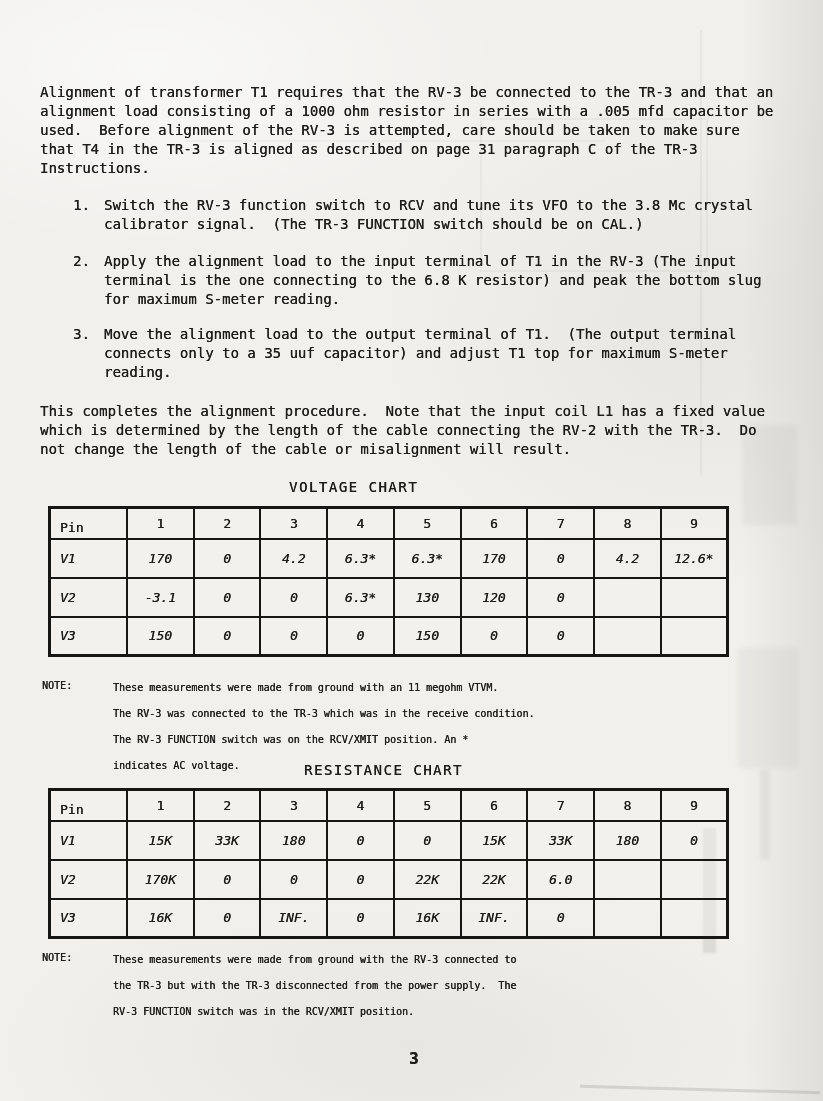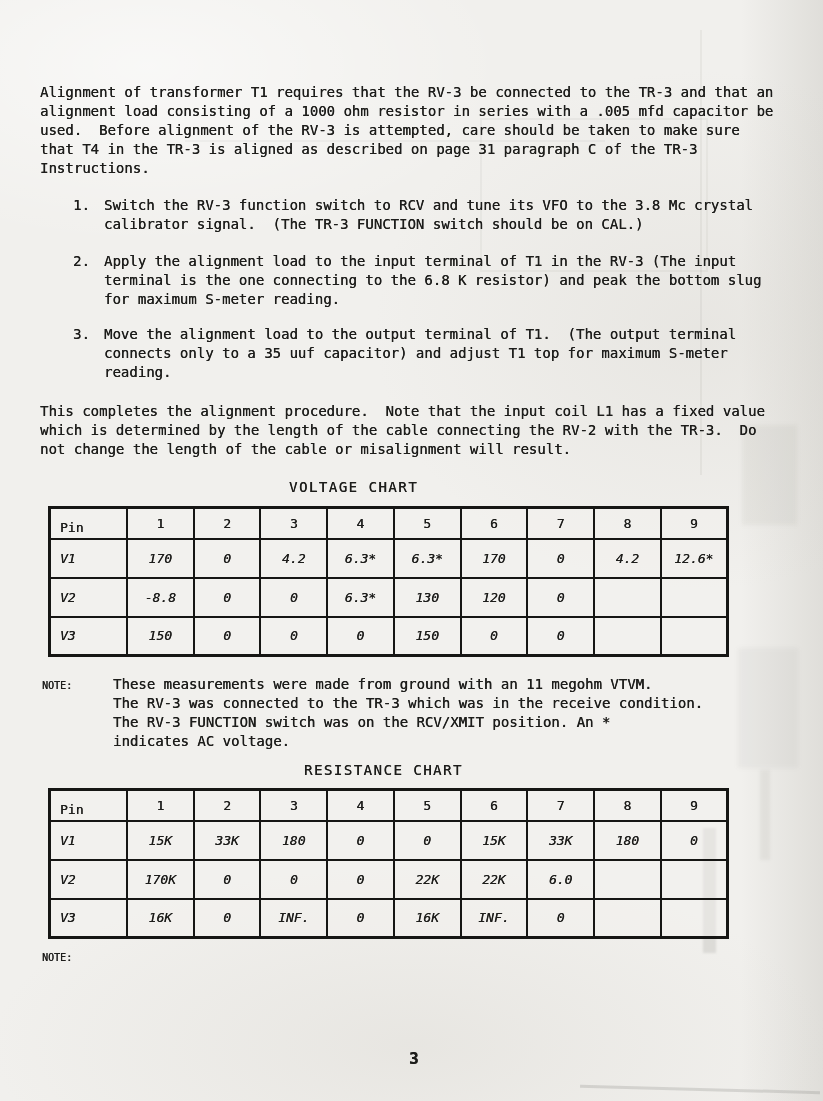--- a/index.html
+++ b/index.html
@@ -54,22 +54,22 @@
     width:66px;
     text-align:left;
     padding-left:9px;
   }
   table.data-chart thead tr{height:31px;}
   table.data-chart thead tr > *:first-child{vertical-align:bottom;padding-bottom:3px;}
   table.data-chart tbody tr{height:39px;font-style:italic;}
   .note-label{position:absolute;font-size:10px;line-height:21px;text-shadow:.3px 0 0 currentColor;}
   .note-text{
     position:absolute;
-    font-size:14px;
-    line-height:19px;
+    font-size:10px;
+    line-height:26px;
     white-space:pre-wrap;
     text-shadow:.3px 0 0 currentColor;
   }
   .page-number{
     position:absolute;
     font-size:16px;
     font-weight:bold;
     text-shadow:.3px 0 0 currentColor;
   }
   
@@ -146,21 +146,21 @@
           <td>4.2</td>
           <td>6.3*</td>
           <td>6.3*</td>
           <td>170</td>
           <td>0</td>
           <td>4.2</td>
           <td>12.6*</td>
         </tr>
         <tr>
           <th>V2</th>
-          <td>-8.8</td>
+          <td>-3.1</td>
           <td>0</td>
           <td>0</td>
           <td>6.3*</td>
           <td>130</td>
           <td>120</td>
           <td>0</td>
           <td></td>
           <td></td>
         </tr>
         <tr>
@@ -235,16 +235,19 @@
           <td>16K</td>
           <td>INF.</td>
           <td>0</td>
           <td></td>
           <td></td>
         </tr>
       </tbody>
   </table>
 
   <div class="note-label" style="left:42px;top:947px;">NOTE:</div>
+  <div class="note-text" style="left:113px;top:947px;width:650px;">These measurements were made from ground with the RV-3 connected to
+the TR-3 but with the TR-3 disconnected from the power supply.  The
+RV-3 FUNCTION switch was in the RCV/XMIT position.</div>
 
   <div class="page-number" style="left:409px;top:1049px;">3</div>
 
 </div>
 
 </body></html>

